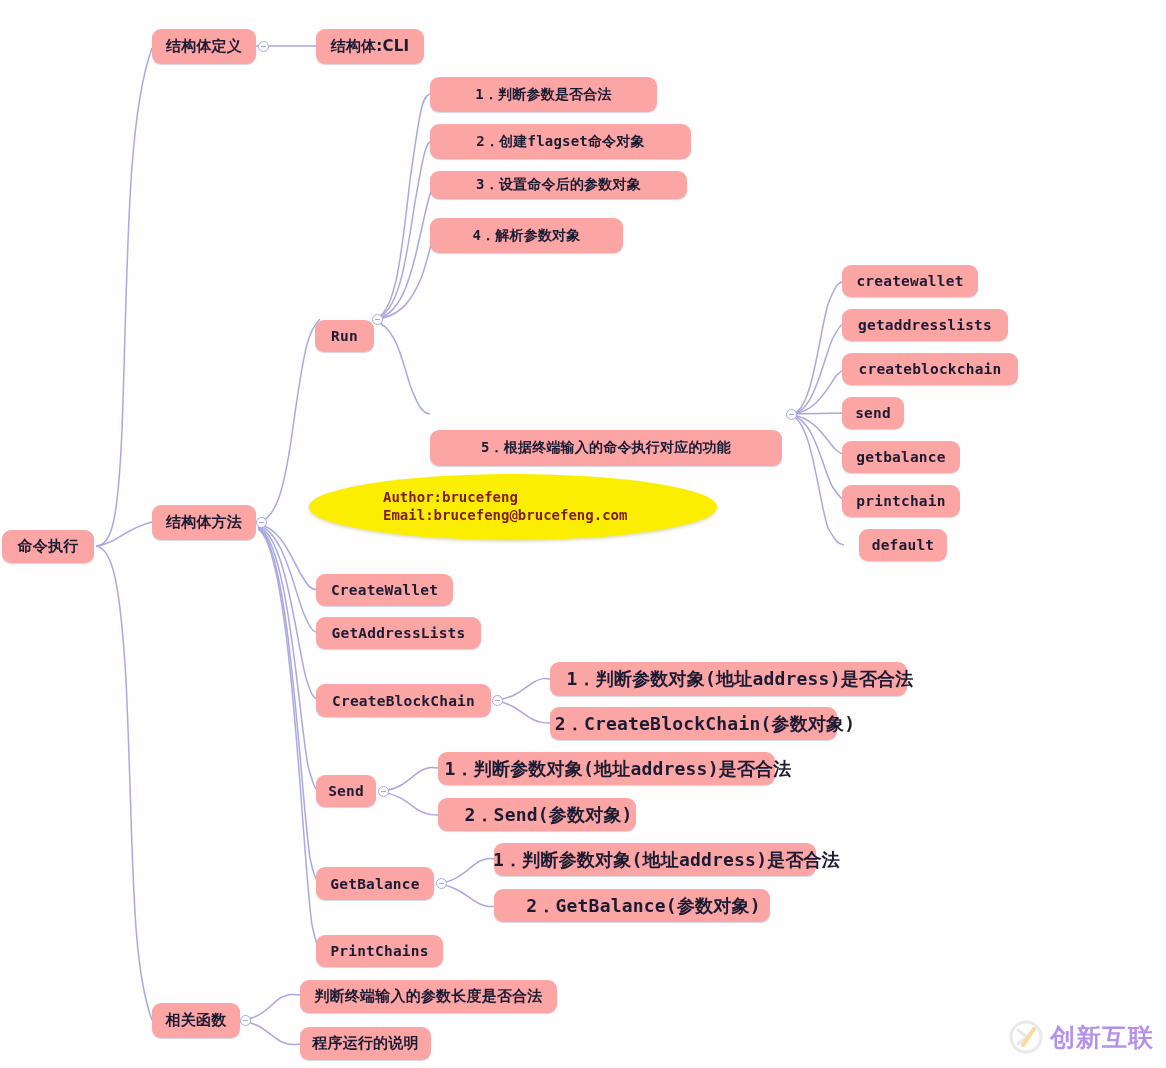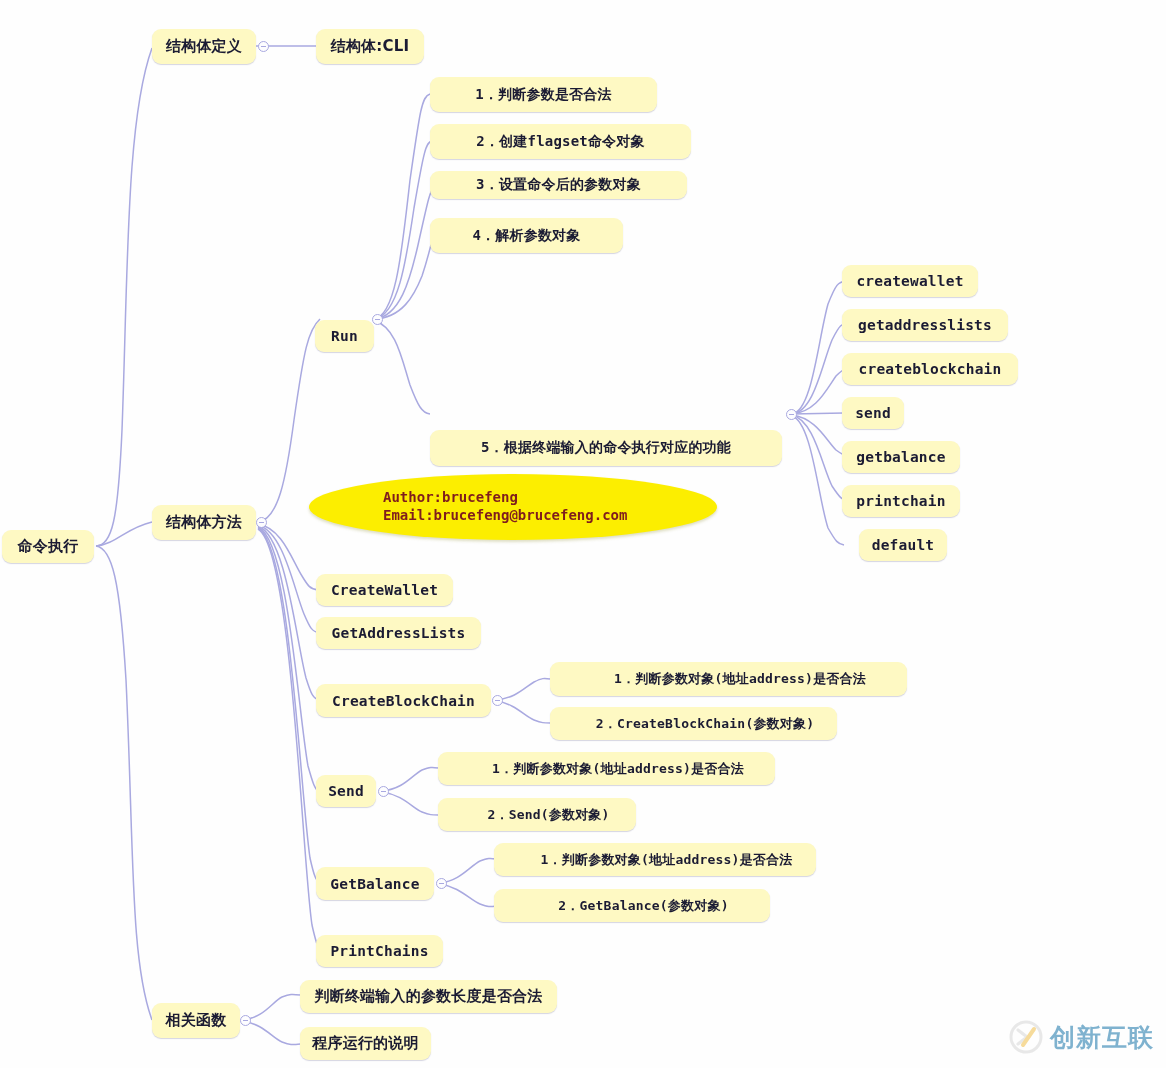--- a/index.html
+++ b/index.html
@@ -21,21 +21,21 @@
     position: absolute;
     left: 0;
     top: 0;
     width: 1166px;
     height: 1068px;
     pointer-events: none;
   }
   .node {
     position: absolute;
     box-sizing: border-box;
-    background: #fef9c3;
+    background: #fca5a5;
     border-radius: 9px;
     color: #1b1b33;
     font-family: "DejaVu Sans Mono", "Liberation Mono", monospace;
     font-size: 14.5px;
     font-weight: bold;
     letter-spacing: 0.2px;
     display: flex;
     align-items: center;
     justify-content: center;
     white-space: nowrap;
@@ -45,21 +45,21 @@
   .node.cjk {
     font-family: "DejaVu Sans", "Liberation Sans", sans-serif;
     font-weight: bold;
     font-size: 15px;
   }
   .node.mixed {
     font-family: "DejaVu Sans Mono", "Liberation Mono", monospace;
     font-size: 14px;
   }
   .node.small {
-    font-size: 13px;
+    font-size: 18px;
     padding-left: 36px;
   }
   .ellipse-note {
     position: absolute;
     background: #fcee00;
     border-radius: 50%;
     display: flex;
     align-items: center;
     justify-content: center;
     flex-direction: column;
@@ -101,21 +101,21 @@
     bottom: 14px;
     display: flex;
     align-items: center;
     gap: 7px;
     opacity: 0.5;
   }
   #watermark .wm-text {
     font-family: "DejaVu Sans", "Liberation Sans", sans-serif;
     font-size: 25px;
     font-weight: bold;
-    color: #0369a1;
+    color: #6d28d9;
     letter-spacing: 1px;
   }
 </style>
 </head>
 <body>
 
 <div id="canvas">
 
   <svg id="edges" viewBox="0 0 1166 1068">
     <g fill="none" stroke="#a9a9e0" stroke-width="1.5">

